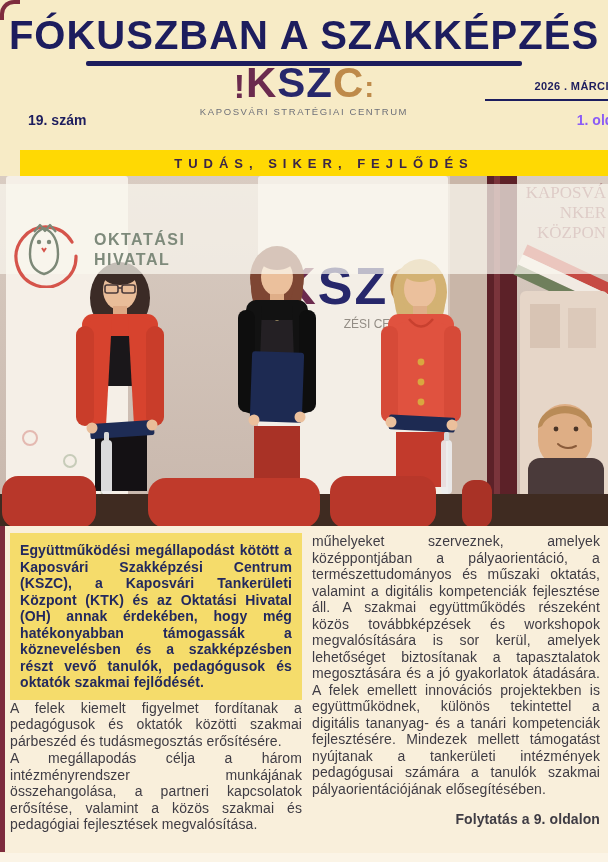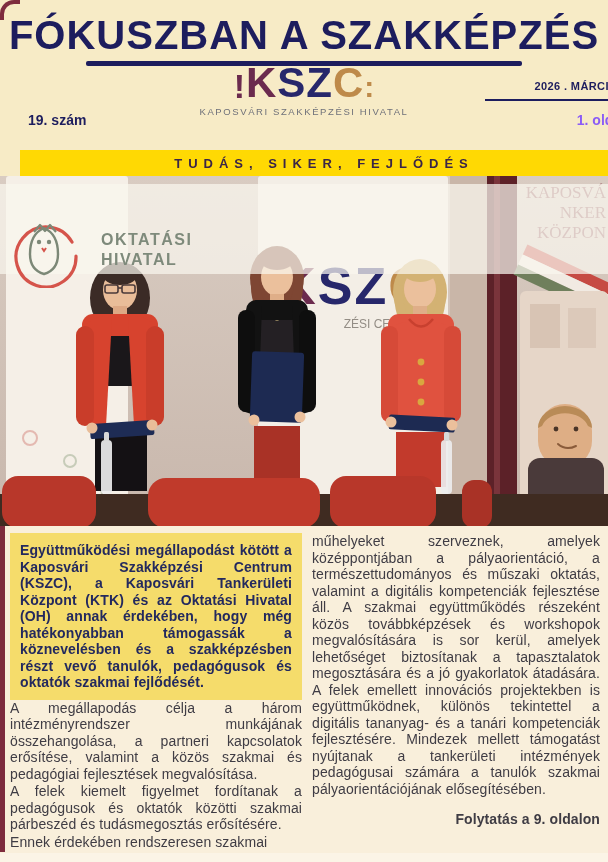--- a/index.html
+++ b/index.html
@@ -33,21 +33,21 @@
   .logo-subtitle { margin-top:2px; font-size:9.5px; letter-spacing:1.6px; color:#6E7079; }
   
   .motto-band { position:absolute; top:150px; left:0; width:608px; height:26px; background:#FFD903;
     display:flex; align-items:center; justify-content:center;margin-left:20px; }
   .motto-band span { font-size:13px; font-weight:bold; letter-spacing:6px; color:#3A2547; }
   
   .photo { position:absolute; top:176px; left:0; width:608px; height:350px; }
   .headline-overlay { position:absolute; top:184px; left:0; width:608px; height:90px;
     background:rgba(250,246,238,.72); z-index:2; text-align:center; padding-top:7px; box-sizing:border-box; }
   .headline-overlay div { font-size:26px; font-weight:bold; letter-spacing:.5px; color:#1F2066; line-height:1.32; }
-  .oh-logo { position:absolute; top:212px; left:6px; z-index:3; display:flex; align-items:center; gap:19px; }
+  .oh-logo { position:absolute; top:212px; left:6px; z-index:3; display:flex; align-items:center; gap:12px; }
   .oh-text { font-size:16px; font-weight:bold; letter-spacing:1.5px; color:#7E8A7B; line-height:1.25; }
   
   .bottom { position:absolute; top:526px; left:0; width:608px; height:336px; background:#F9EFDB; }
   .left-strip { position:absolute; left:0; top:0; width:5px; height:326px; background:#7E2C3E; }
   .bottom-band { position:absolute; left:0; bottom:0; width:608px; height:9px; background:#FBF4E6; }
   .col { position:absolute; top:7px; font-size:14px; line-height:1.18; color:#3F3C44;
     text-align:justify; letter-spacing:.1px; }
   .col p { margin:0 0 1px 0; }
   .col-left  { left:10px;  width:292px; }
   .col-right { left:312px; width:288px; }
@@ -76,21 +76,21 @@
 
   <div class="logo-wrap">
     <span class="logo-letters">
       <span class="lbang">!</span>
         <span class="lk">K</span>
         <span class="ls">S</span>
         <span class="lz">Z</span>
         <span class="lc">C</span>
         <span class="lcol">:</span>
     </span>
-    <div class="logo-subtitle">KAPOSVÁRI SZAKKÉPZÉSI HIVATAL</div>
+    <div class="logo-subtitle">KAPOSVÁRI STRATÉGIAI CENTRUM</div>
   </div>
 
   <div class="motto-band">
     <span>TUDÁS, SIKER, FEJLŐDÉS</span>
   </div>
 
   <svg class="photo" viewBox="0 0 608 350">
     <defs>
       <linearGradient id="wall" x1="0" y1="0" x2="0" y2="1">
         <stop offset="0" stop-color="#D9CCC2"></stop>
@@ -249,23 +249,22 @@
     </div>
   </div>
 
   <div class="bottom">
     <div class="left-strip"></div>
 
     <div class="col col-left">
       <div class="lead-box">
         <span>Együttműködési megállapodást kötött a Kaposvári Szakképzési Centrum (KSZC), a Kaposvári Tankerületi Központ (KTK) és az Oktatási Hivatal (OH) annak érdekében, hogy még hatékonyabban támogassák a köznevelésben és a szakképzésben részt vevő tanulók, pedagógusok és oktatók szakmai fejlődését.</span>
       </div>
+      <p>A felek kiemelt figyelmet fordítanak a pedagógusok és oktatók közötti szakmai párbeszéd és tudásmegosztás erősítésére.</p>
       <p>A megállapodás célja a három intézményrendszer munkájának összehangolása, a partneri kapcsolatok erősítése, valamint a közös szakmai és pedagógiai fejlesztések megvalósítása.</p>
-      <p>A felek kiemelt figyelmet fordítanak a pedagógusok és oktatók közötti szakmai párbeszéd és tudásmegosztás erősítésére.</p>
-      <p>Ennek érdekében rendszeresen szakmai</p>
     </div>
 
     <div class="col col-right">
       <p>műhelyeket szerveznek, amelyek középpontjában a pályaorientáció, a természettudományos és műszaki oktatás, valamint a digitális kompetenciák fejlesztése áll. A szakmai együttműködés részeként közös továbbképzések és workshopok megvalósítására is sor kerül, amelyek lehetőséget biztosítanak a tapasztalatok megosztására és a jó gyakorlatok átadására. A felek emellett innovációs projektekben is együttműködnek, különös tekintettel a digitális tananyag- és a tanári kompetenciák fejlesztésére. Mindezek mellett támogatást nyújtanak a tankerületi intézmények pedagógusai számára a tanulók szakmai pályaorientációjának elősegítésében.</p>
       <div class="continuation">Folytatás a 9. oldalon</div>
     </div>
 
     <div class="bottom-band"></div>
   </div>
 

